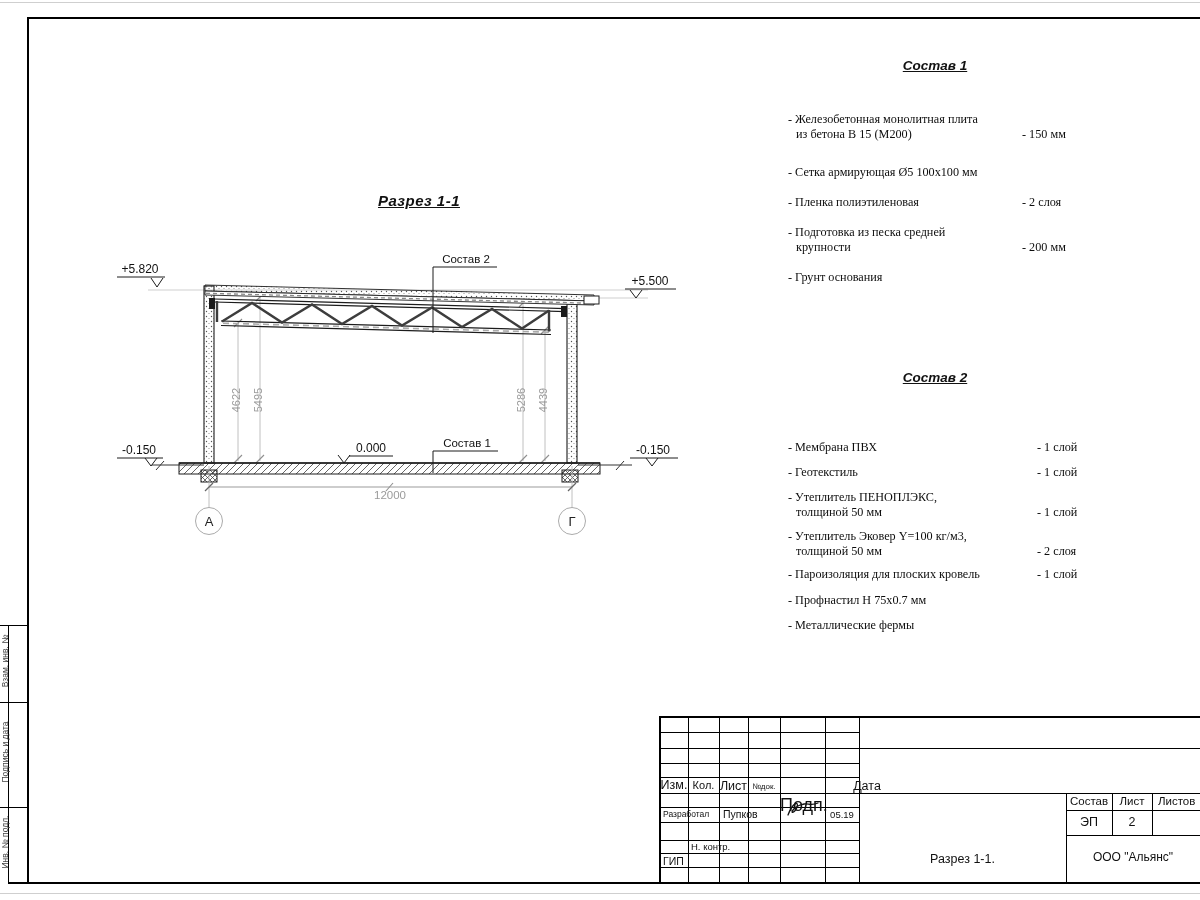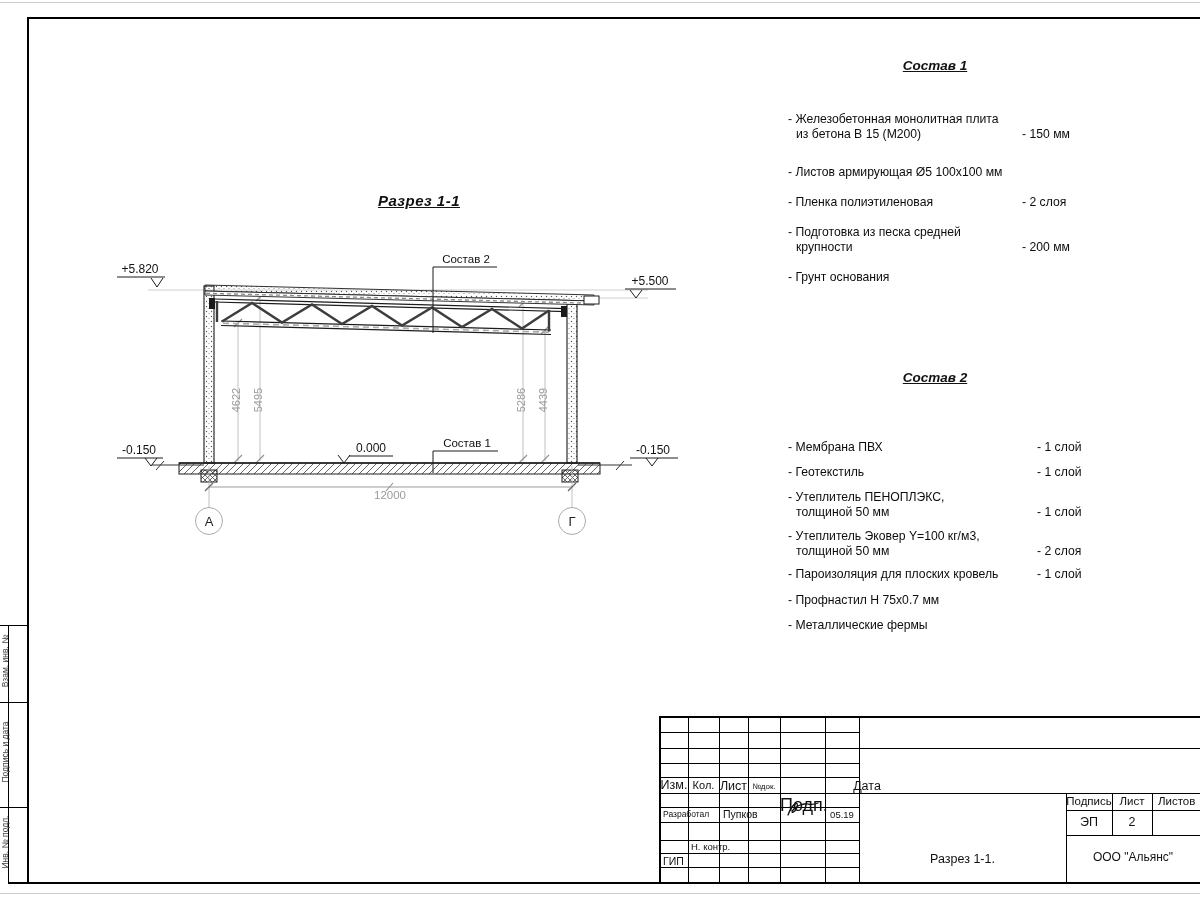--- a/index.html
+++ b/index.html
@@ -12,21 +12,21 @@
   .hl.thick{height:2px;}
   .vl.thick{width:2px;}
   .hl.gray{background:#cfcfcf;}
   
   .dwg-title{position:absolute;font-style:italic;font-weight:700;font-size:15px;
              text-decoration:underline;text-align:center;letter-spacing:.5px;}
   .sostav-hdr{position:absolute;font-style:italic;font-weight:700;font-size:13.5px;
               text-decoration:underline;text-align:center;width:160px;}
   
   .mat-list{position:absolute;font-size:12.2px;line-height:14.6px;color:#0d0d0d;}
-  .mi{position:absolute;width:300px;}
+  .mi{position:absolute;width:300px;font-family:Liberation Serif, serif;}
   .mi .l2{padding-left:8px;}
   .amt{position:absolute;bottom:0;white-space:nowrap;}
   .mat-list.s1 .amt{left:234px;}
   .mat-list.s2 .amt{left:249px;}
   
   .tb{position:absolute;white-space:nowrap;}
   .c{text-align:center;}
   
   .rot{position:absolute;transform:rotate(-90deg);transform-origin:center;
        font-size:8.5px;color:#444;text-align:center;white-space:nowrap;}
@@ -175,21 +175,21 @@
   <div class="dwg-title" style="left:330px;top:192px;width:130px;text-align:right;">Разрез 1-1</div>
 
   <div class="sostav-hdr" style="left:855px;top:58px;">Состав 1</div>
   <div class="mat-list s1" style="left:788px;top:112px;width:310px;height:180px;">
     <div class="mi" style="top:0;">
       <div>- Железобетонная  монолитная плита</div>
       <div class="l2">из бетона В 15 (М200)</div>
       <div class="amt">- 150 мм</div>
     </div>
     <div class="mi" style="top:53px;">
-      <div>- Листов армирующая Ø5 100х100 мм</div>
+      <div>- Сетка армирующая Ø5 100х100 мм</div>
     </div>
     <div class="mi" style="top:83px;">
       <div>- Пленка полиэтиленовая</div>
       <div class="amt">-  2 слоя</div>
     </div>
     <div class="mi" style="top:113px;">
       <div>- Подготовка из песка средней</div>
       <div class="l2">крупности</div>
       <div class="amt">- 200 мм</div>
     </div>
@@ -264,21 +264,21 @@
 
   <div class="tb" style="left:663px;top:809px;font-size:8.5px;">Разработал</div>
   <div class="tb" style="left:723px;top:808px;font-size:10.5px;">Пупков</div>
   <div class="tb c" style="left:825px;top:809px;width:34px;font-size:9.5px;">05.19</div>
   <svg class="abs" style="left:784px;top:799px;" width="38" height="21" viewBox="0 0 38 21">
     <path d="M4,16 C9,3 15,2 13,8 C11,14 6,15 9,11 C13,6 16,6 20,5 C24,4 27,7 34,4" fill="none" stroke="#111" stroke-width="1.3" stroke-linecap="round"></path>
   </svg>
   <div class="tb" style="left:663px;top:841px;font-size:9.5px;padding-left:28px;">Н. контр.</div>
   <div class="tb" style="left:663px;top:855px;font-size:10.5px;text-align:center;">ГИП</div>
 
-  <div class="tb c" style="left:1066px;top:795px;width:46px;font-size:11.5px;">Подпись</div>
+  <div class="tb c" style="left:1066px;top:795px;width:46px;font-size:11.5px;">Состав</div>
   <div class="tb c" style="left:1112px;top:795px;width:40px;font-size:11.5px;">Лист</div>
   <div class="tb" style="left:1158px;top:795px;width:60px;font-size:11.5px;">Листов</div>
   <div class="tb c" style="left:1066px;top:815px;width:46px;font-size:12.5px;">ЭП</div>
   <div class="tb c" style="left:1112px;top:815px;width:40px;font-size:12.5px;">2</div>
 
   <div class="tb c" style="left:880px;top:852px;width:165px;font-size:12.5px;">Разрез 1-1.</div>
   <div class="tb c" style="left:1066px;top:850px;width:134px;font-size:12px;">ООО "Альянс"</div>
 
 </div>
 

